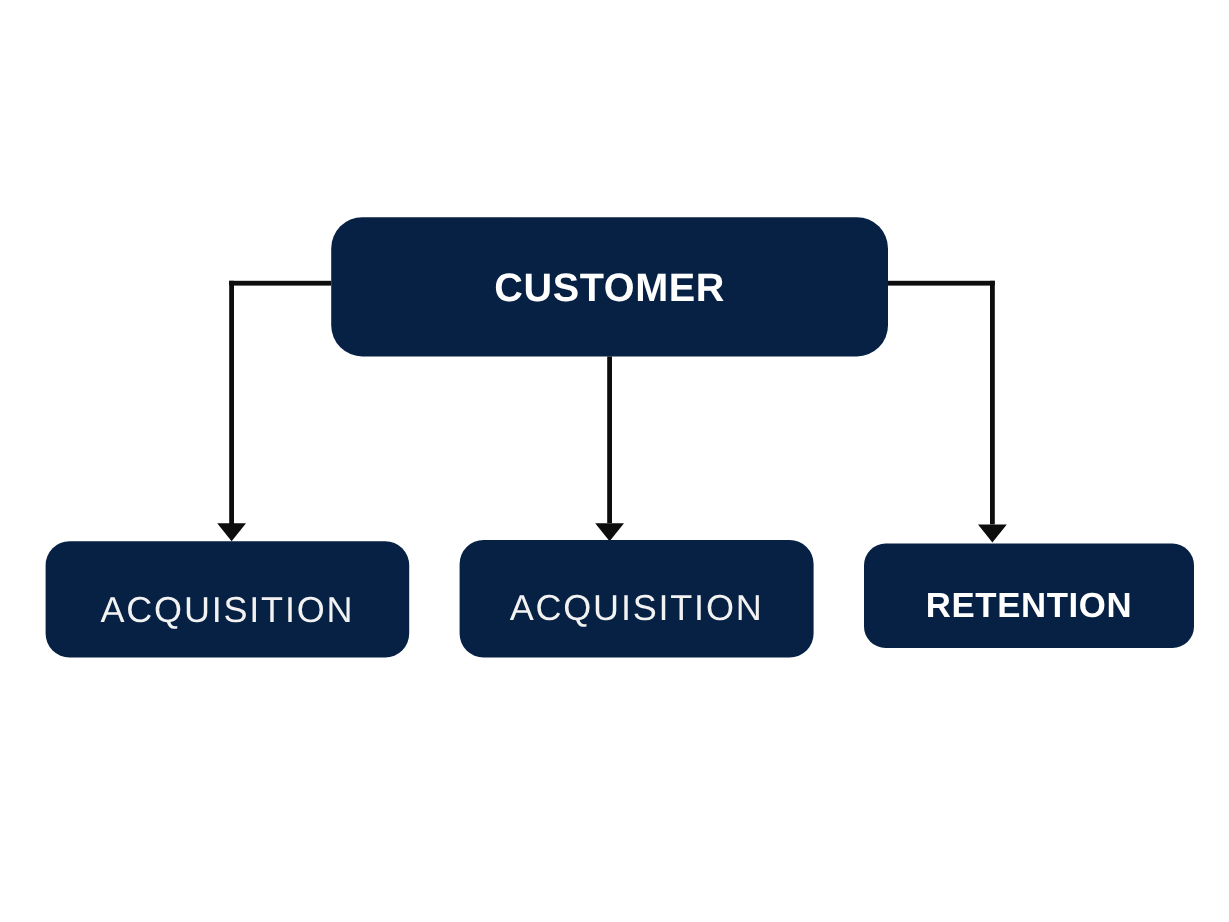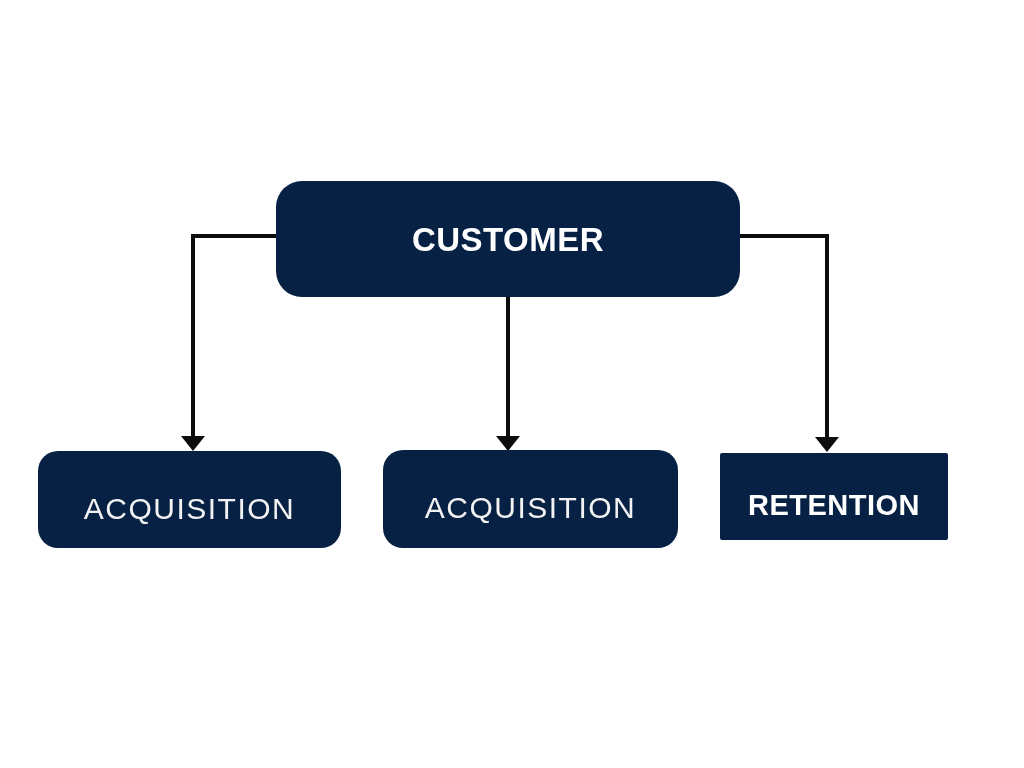--- a/index.html
+++ b/index.html
@@ -45,22 +45,22 @@
   .node-acquisition {
     left: 38px; top: 451px;
     width: 303px; height: 97px;
   }
   .node-engagement {
     left: 383px; top: 450px;
     width: 295px; height: 98px;
   }
   .node-retention {
     left: 720px; top: 453px;
-    width: 228px; height: 87px;
-    border-radius: 2px;
+    width: 275px; height: 87px;
+    border-radius: 18px;
   }
   .child-label {
     font-weight: 300;
     font-size: 30px;
     letter-spacing: 1.5px;
     color: #f2f2f2;
     margin-top: 18px;
   }
   .child-label-bold {
     font-weight: 600;

